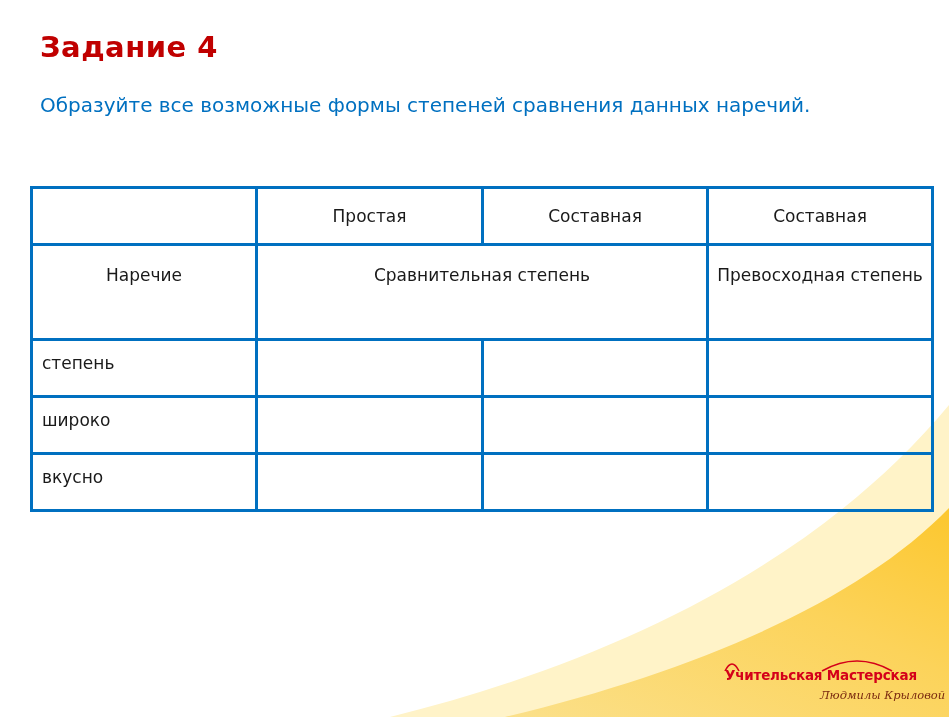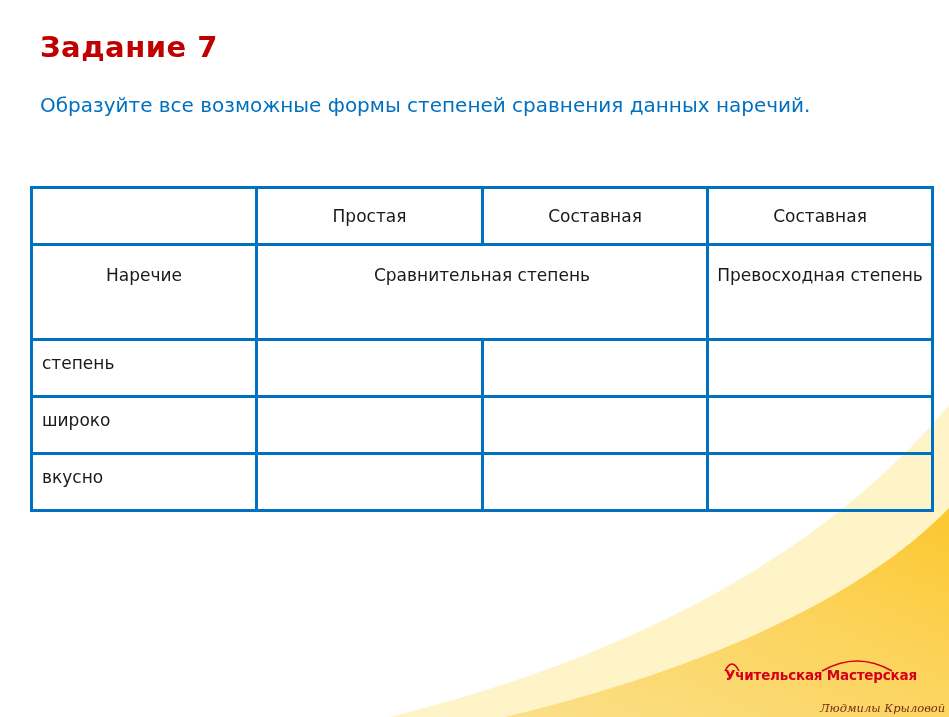--- a/index.html
+++ b/index.html
@@ -38,40 +38,40 @@
     position: absolute; left: 722px; top: 655px; width: 210px; height: 60px; z-index: 3;
   }
   .logo-main {
     position: absolute; left: 3px; top: 12px;
     font-family: "DejaVu Sans", sans-serif; font-weight: bold;
     font-size: 13.5px; color: #d4001a; white-space: nowrap; letter-spacing: -0.2px;
   }
   .logo-sub {
     position: absolute; left: 98px; top: 33px;
     font-family: "DejaVu Serif", serif; font-style: italic;
-    font-size: 11.5px; color: #7a2a10; white-space: nowrap; margin-top: 13px;
+    font-size: 11.5px; color: #7a2a10; white-space: nowrap;
   }
   .logo svg { position: absolute; left: 0; top: 0; }
 </style>
 </head>
 <body>
 
 <svg class="bg" viewBox="0 0 949 717" xmlns="http://www.w3.org/2000/svg">
   <defs>
     <linearGradient id="gy" x1="0" y1="1" x2="1" y2="0">
       <stop offset="0" stop-color="#fbe08a"></stop>
       <stop offset="0.6" stop-color="#fcd35a"></stop>
       <stop offset="1" stop-color="#fcc72e"></stop>
     </linearGradient>
   </defs>
   <path d="M 390 717 C 620 660, 820 560, 949 405 L 949 717 Z" fill="#fff3c8"></path>
   <path d="M 505 717 C 700 670, 860 600, 949 508 L 949 717 Z" fill="url(#gy)"></path>
 </svg>
 
-<div class="title">Задание 7</div>
+<div class="title">Задание 4</div>
 <div class="instruction">Образуйте все возможные формы степеней сравнения данных наречий.</div>
 
 <table class="grid">
   <colgroup>
     <col style="width:225px">
       <col style="width:226px">
       <col style="width:225px">
       <col style="width:225px">
   </colgroup>
   <tbody>

